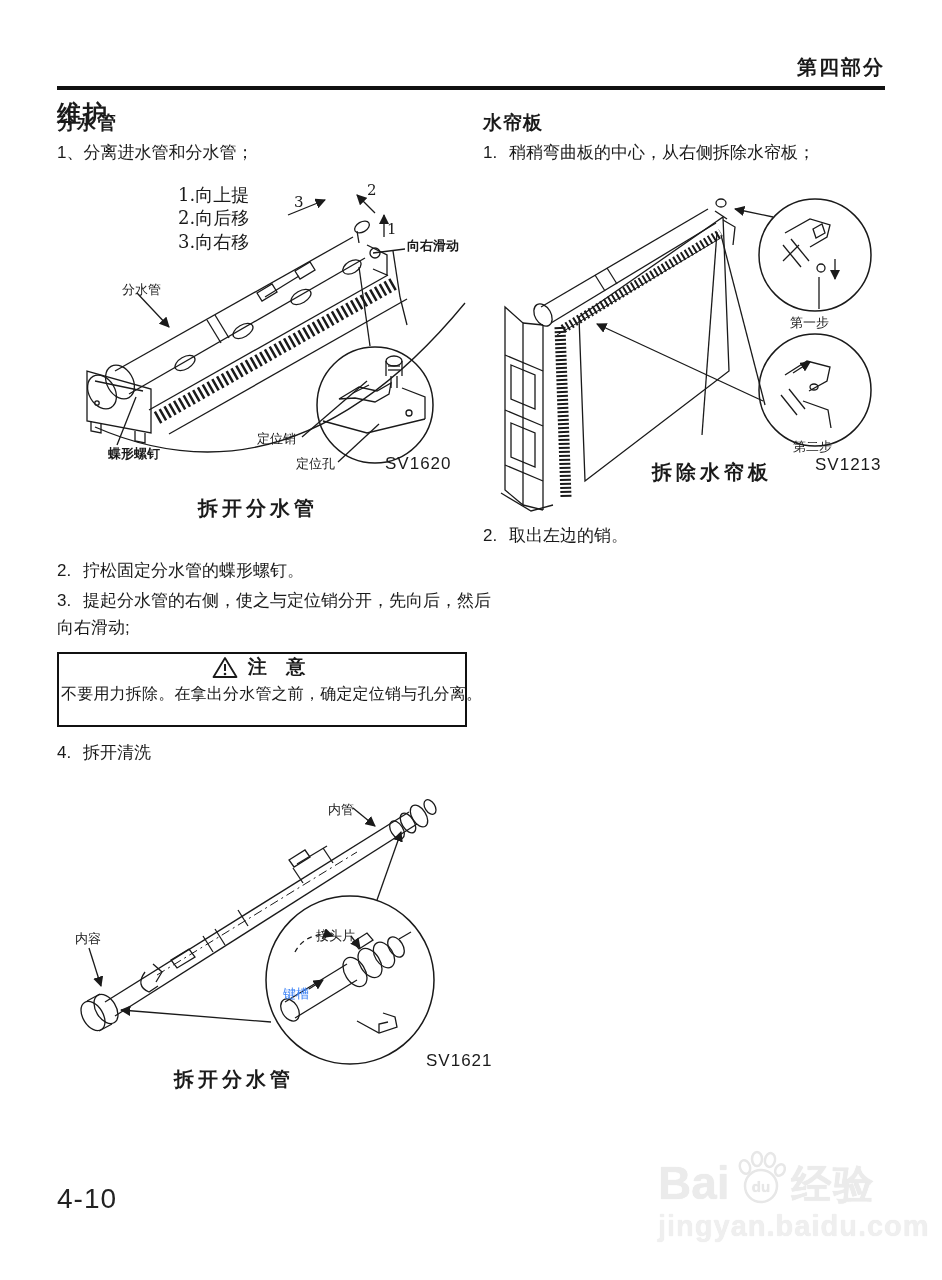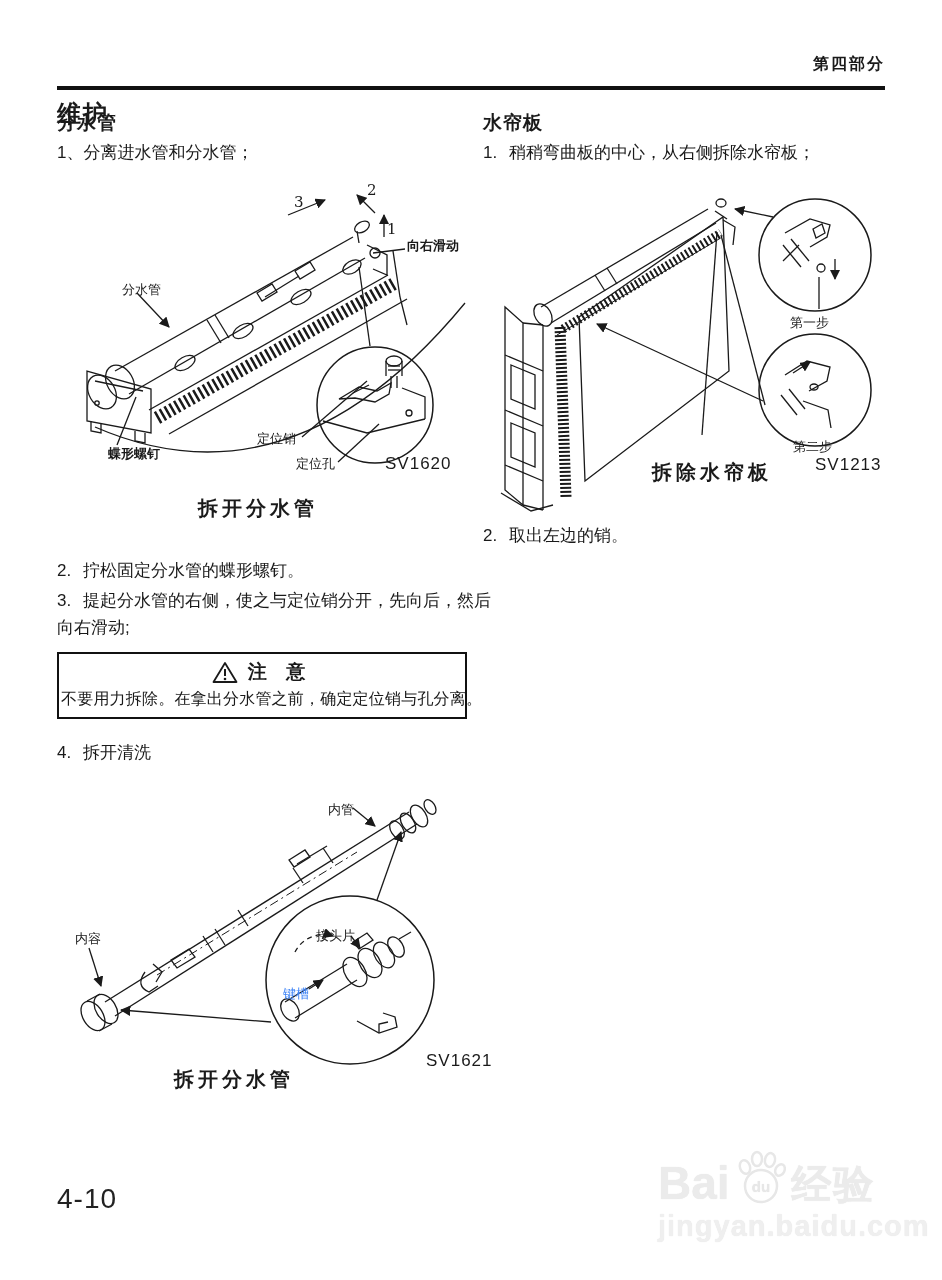--- a/index.html
+++ b/index.html
@@ -3,40 +3,40 @@
 <meta charset="utf-8">
 <style>
   html,body{margin:0;padding:0;background:#ffffff;}
   .page{
     position:relative;width:942px;height:1280px;background:#ffffff;
     font-family:"Liberation Sans",sans-serif;color:#1a1a1a;overflow:hidden;
   }
   .abs{position:absolute;}
   
   .hdr-left{left:57px;top:54px;font-size:24px;font-weight:bold;letter-spacing:2px;margin-top:44px;}
-  .hdr-right{right:57px;top:54px;font-size:16px;font-weight:bold;letter-spacing:2px;}
+  .hdr-right{right:57px;top:54px;font-size:20px;font-weight:bold;letter-spacing:2px;}
   .hdr-rule{left:57px;top:86px;width:828px;height:4px;background:#111;}
   
   .sec-title{font-size:19px;font-weight:bold;letter-spacing:1px;}
   .step{font-size:17px;white-space:nowrap;}
   .step .num{display:inline-block;min-width:26px;}
   .wrapline{font-size:17px;white-space:nowrap;}
   
   .dlabel{font-family:"DejaVu Serif",serif;font-size:13px;white-space:nowrap;}
   .dlabel.bold{font-weight:bold;}
   .dlabel.gray{color:#3b82f6;}
   .movelist{font-family:"DejaVu Serif",serif;font-size:18px;line-height:1.3;white-space:nowrap;}
   .dnum{font-family:"DejaVu Serif",serif;font-size:15px;}
   .figid{font-size:17px;letter-spacing:1px;}
   .figcap{font-size:20px;font-weight:bold;letter-spacing:4px;white-space:nowrap;}
   
   .caution{left:57px;top:652px;width:406px;border:2.5px solid #111;background:#fff;}
-  .caution-title{display:flex;align-items:center;justify-content:center;gap:10px;margin-top:5px;
+  .caution-title{display:flex;align-items:center;justify-content:center;gap:10px;
     font-size:19px;font-weight:bold;letter-spacing:7px;}
-  .caution-body{font-size:16px;white-space:nowrap;padding:4px 2px 7px 2px;letter-spacing:0.2px;}
+  .caution-body{font-size:16px;white-space:nowrap;padding:4px 2px 20px 2px;letter-spacing:0.2px;}
   
   .pagenum{left:57px;top:1183px;font-size:28px;letter-spacing:1px;color:#222;text-align:right;}
   
   .wm{left:658px;top:1150px;width:250px;color:#ebebeb;text-shadow:0 0 1px #e2e2e2;user-select:none;}
   .wm-row1{display:flex;align-items:flex-end;gap:2px;}
   .wm-bai{font-size:46px;font-weight:bold;line-height:1;}
   .wm-du{font-size:26px;font-weight:bold;line-height:1;margin:0 2px 4px -34px;}
   .wm-jy{font-size:40px;font-weight:bold;line-height:1;margin-bottom:2px;letter-spacing:2px;}
   .wm-url{font-size:29px;font-weight:bold;margin-top:4px;letter-spacing:1px;color:#efefef;}
   svg.art{position:absolute;overflow:visible;}
@@ -120,20 +120,25 @@
       <line x1="60" y1="270" x2="79" y2="222"></line>
       <line x1="245" y1="262" x2="310" y2="206"></line>
       <line x1="281" y1="287" x2="322" y2="249"></line>
 
       <line x1="231" y1="40" x2="268" y2="25" marker-end="url(#ah1)"></line>
       <line x1="318" y1="38" x2="300" y2="20" marker-end="url(#ah1)"></line>
       <line x1="327" y1="62" x2="327" y2="40" marker-end="url(#ah1)"></line>
     </g>
   </svg>
 
+  <div class="abs movelist" style="left:178px;top:183px">
+    <div>1.向上提</div>
+    <div>2.向后移</div>
+    <div>3.向右移</div>
+  </div>
   <div class="abs dnum" style="left:294px;top:193px">3</div>
   <div class="abs dnum" style="left:367px;top:181px">2</div>
   <div class="abs dnum" style="left:387px;top:220px">1</div>
   <div class="abs dlabel bold" style="left:407px;top:237px">向右滑动</div>
   <div class="abs dlabel" style="left:122px;top:281px">分水管</div>
   <div class="abs dlabel bold" style="left:108px;top:445px">蝶形螺钉</div>
   <div class="abs dlabel" style="left:257px;top:430px">定位销</div>
   <div class="abs dlabel" style="left:296px;top:455px">定位孔</div>
   <div class="abs figid" style="left:385px;top:454px">SV1620</div>
   <div class="abs figcap" style="left:198px;top:495px">拆开分水管</div>

